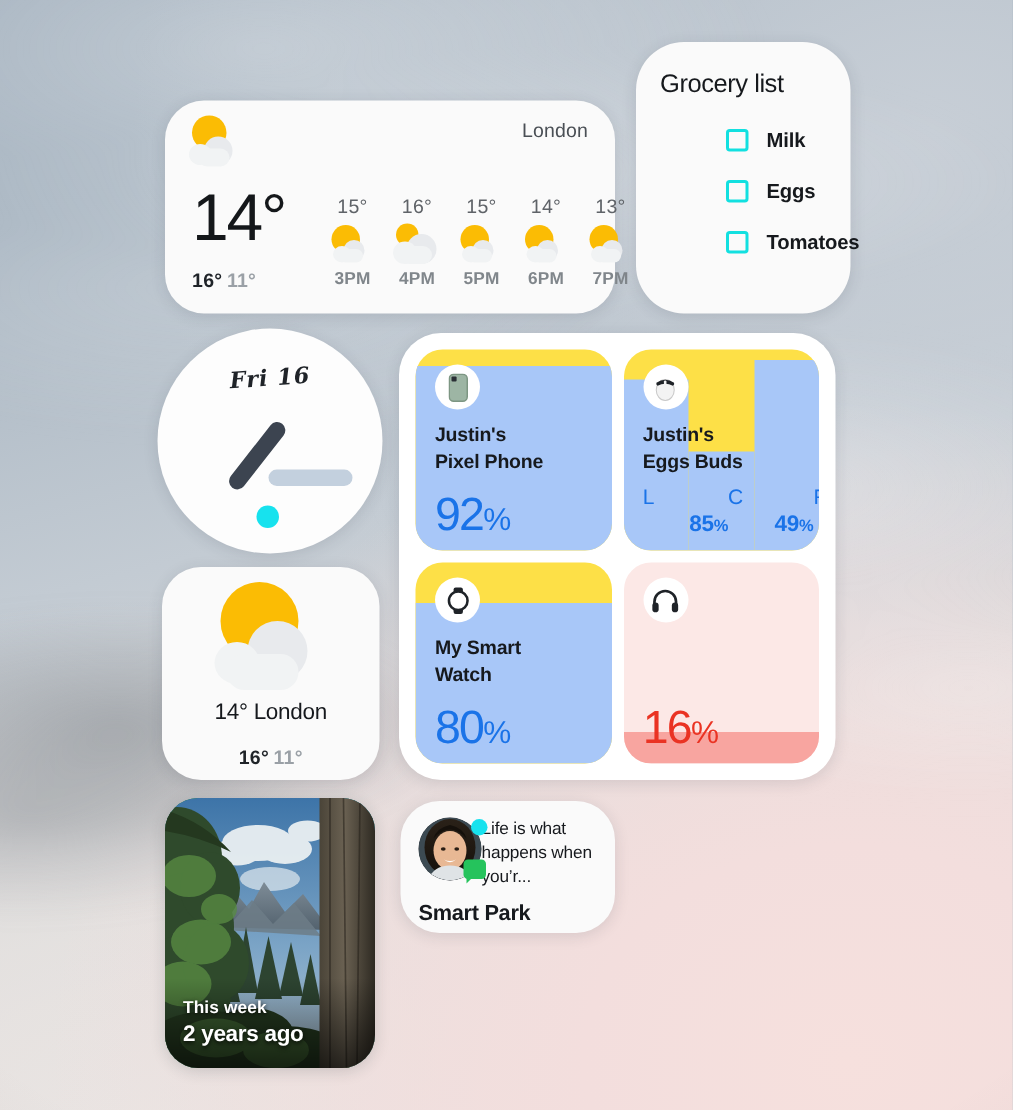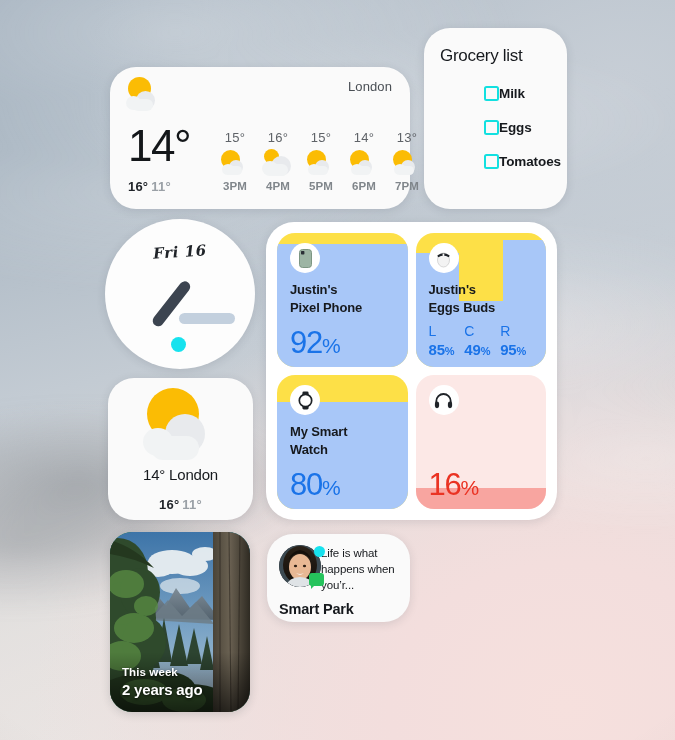--- a/index.html
+++ b/index.html
@@ -96,23 +96,23 @@
     position: absolute; border-radius: 50%;
     background: #fbbc04;
   }
   .sc .cloud {
     position: absolute; border-radius: 50%;
     background: #e8eaed;
   }
   .sc .cloud.c2 { background: #f1f3f4; }
 
   
-  #grocery { left: 424px; top: 28px; width: 143px; height: 181px; padding: 18px 16px; }
+  #grocery { left: 424px; top: 28px; width: 143px; height: 181px; padding: 18px 16px; border-radius: 32px; }
   .gr-title { font-size: 17px; color: #16191d; letter-spacing: -.3px; margin-bottom: 20px; }
-  .gr-item { display: flex; align-items: flex-end; margin-bottom: 19px; padding-left: 44px; }
+  .gr-item { display: flex; align-items: flex-end; gap: 12px; margin-bottom: 19px; padding-left: 44px; }
   .gr-box {
     width: 15px; height: 15px; border: 2px solid #12e0e0; border-radius: 2.5px;
     flex: none;
   }
   .gr-label { font-size: 13.5px; color: #16191d; font-weight: 700; letter-spacing: -.1px; }
 
   
   #clock { left: 105px; top: 219px; width: 150px; height: 150px; border-radius: 50%;
            background: #fdfdfd; box-shadow: 0 2px 10px rgba(40,48,58,0.13); }
   .ck-date {
@@ -185,21 +185,21 @@
   .buds-fills > div { flex: 1; position: relative; }
   .buds-fills > div > span {
     position: absolute; left: 0; right: 0; bottom: 0; background: #a8c7f8;
   }
   .buds-rows {
     position: absolute; left: 13px; right: 10px; bottom: 9px; z-index: 2;
     display: flex;
   }
   .buds-col { flex: 1; }
   .buds-k { font-size: 14px; color: #1a73e8; letter-spacing: .2px; }
-  .buds-v { font-size: 15px; color: #1a73e8; font-weight: 700; letter-spacing: -.2px; margin-top: 2px; }
+  .buds-v { font-size: 15px; color: #1a73e8; font-weight: 700; letter-spacing: -.2px; margin-top: 2px; margin-left: 31px; }
   .buds-v .sym { font-size: 11px; font-weight: 700; }
 
   
   #photo {
     left: 110px; top: 532px; width: 140px; height: 180px;
     border-radius: 22px; overflow: hidden;
     box-shadow: 0 2px 10px rgba(40,48,58,0.18);
     background: #15803d;
   }
   #photo .ph-art { position: absolute; inset: 0; }

